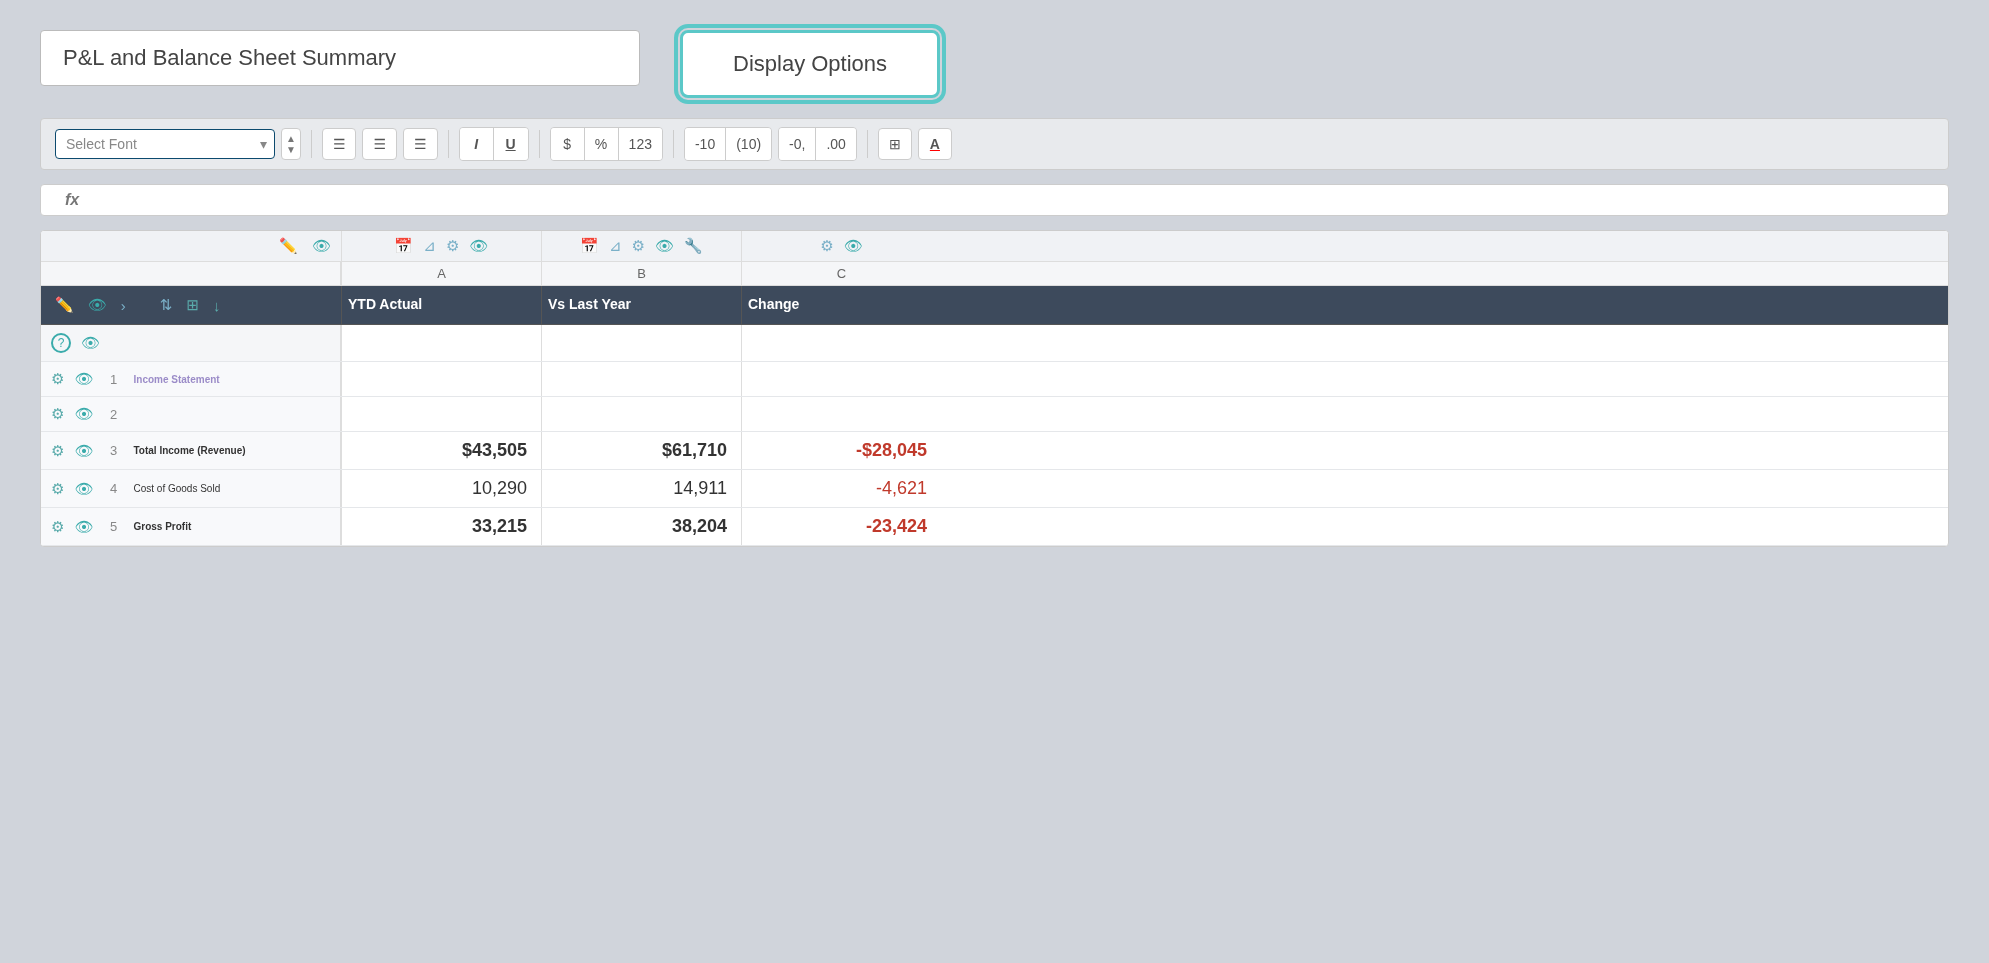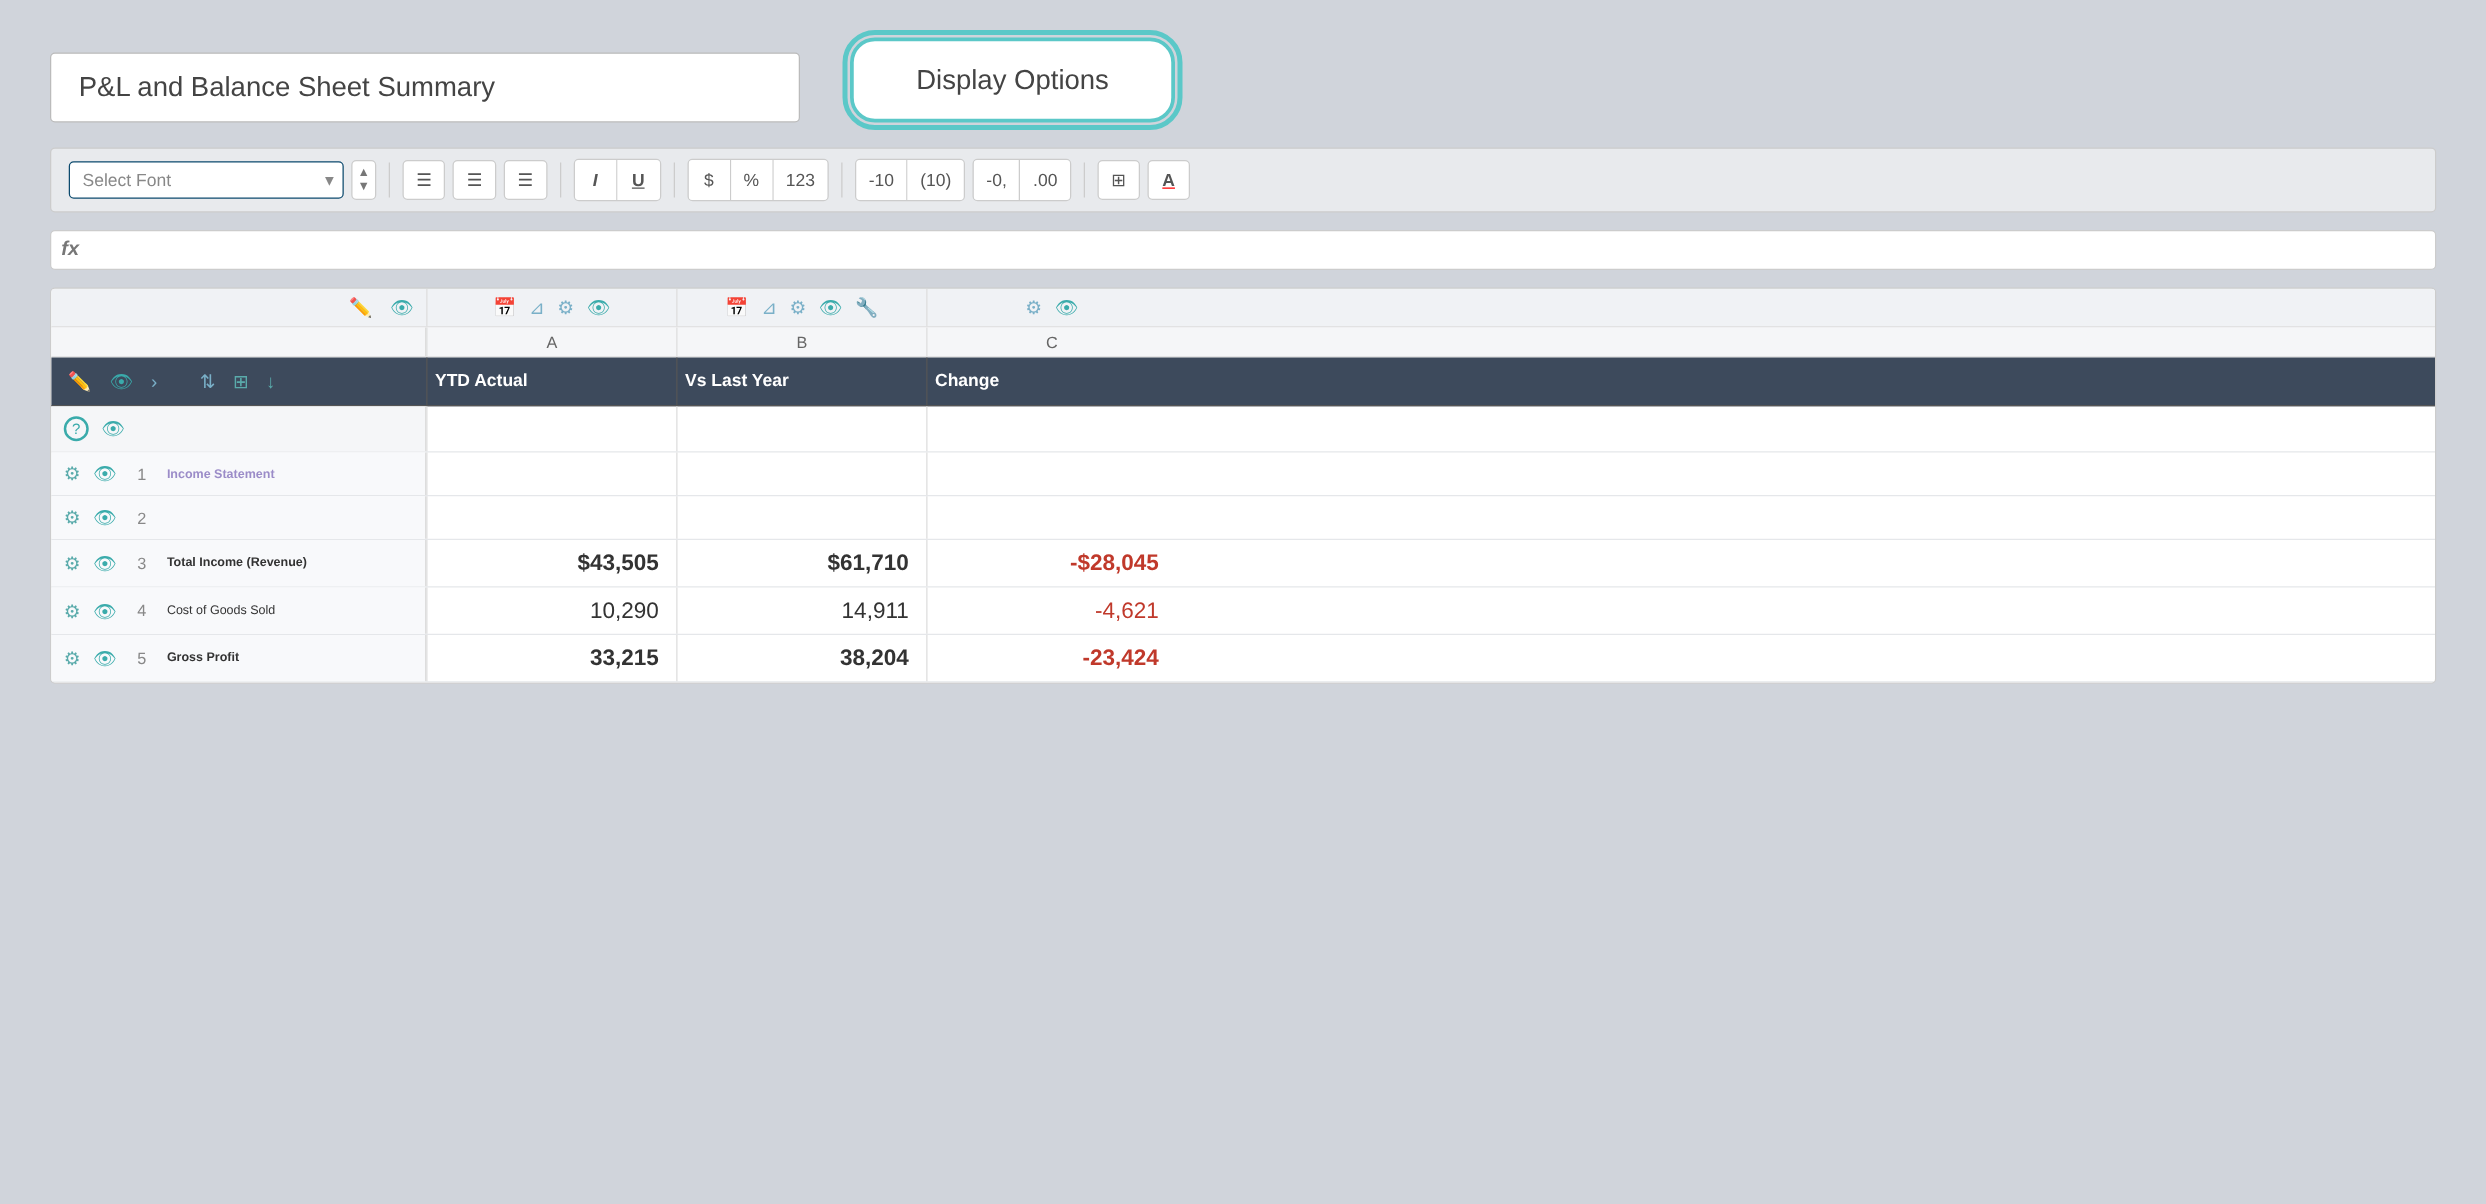--- a/index.html
+++ b/index.html
@@ -13,39 +13,39 @@
     }
 
     .main-container {
       padding: 30px 40px;
       width: 100%;
     }
 
     
     .top-row {
       display: flex;
-      align-items: flex-end;
+      align-items: flex-start;
       gap: 40px;
       margin-bottom: 20px;
     }
 
     .report-title-box {
       background: white;
       border: 1px solid #bbb;
       border-radius: 4px;
       padding: 14px 22px;
       font-size: 22px;
       color: #444;
       width: 600px;
     }
 
     .display-options-btn {
       background: white;
       border: 3px solid #5bc8c8;
-      border-radius: 20px;
+      border-radius: 8px;
       padding: 18px 50px;
       font-size: 22px;
       color: #444;
       cursor: pointer;
       outline: 4px solid #5bc8c8;
       outline-offset: 2px;
     }
 
     
     .toolbar {
@@ -139,21 +139,21 @@
       justify-content: center;
     }
 
     
     .formula-bar {
       display: flex;
       align-items: center;
       background: white;
       border: 1px solid #ccc;
       border-radius: 4px;
-      padding: 6px 8px;
+      padding: 6px 24px;
       margin-bottom: 14px;
       gap: 14px;
     }
 
     .formula-icon {
       color: #777;
       font-style: italic;
       font-size: 16px;
       font-weight: bold;
     }

